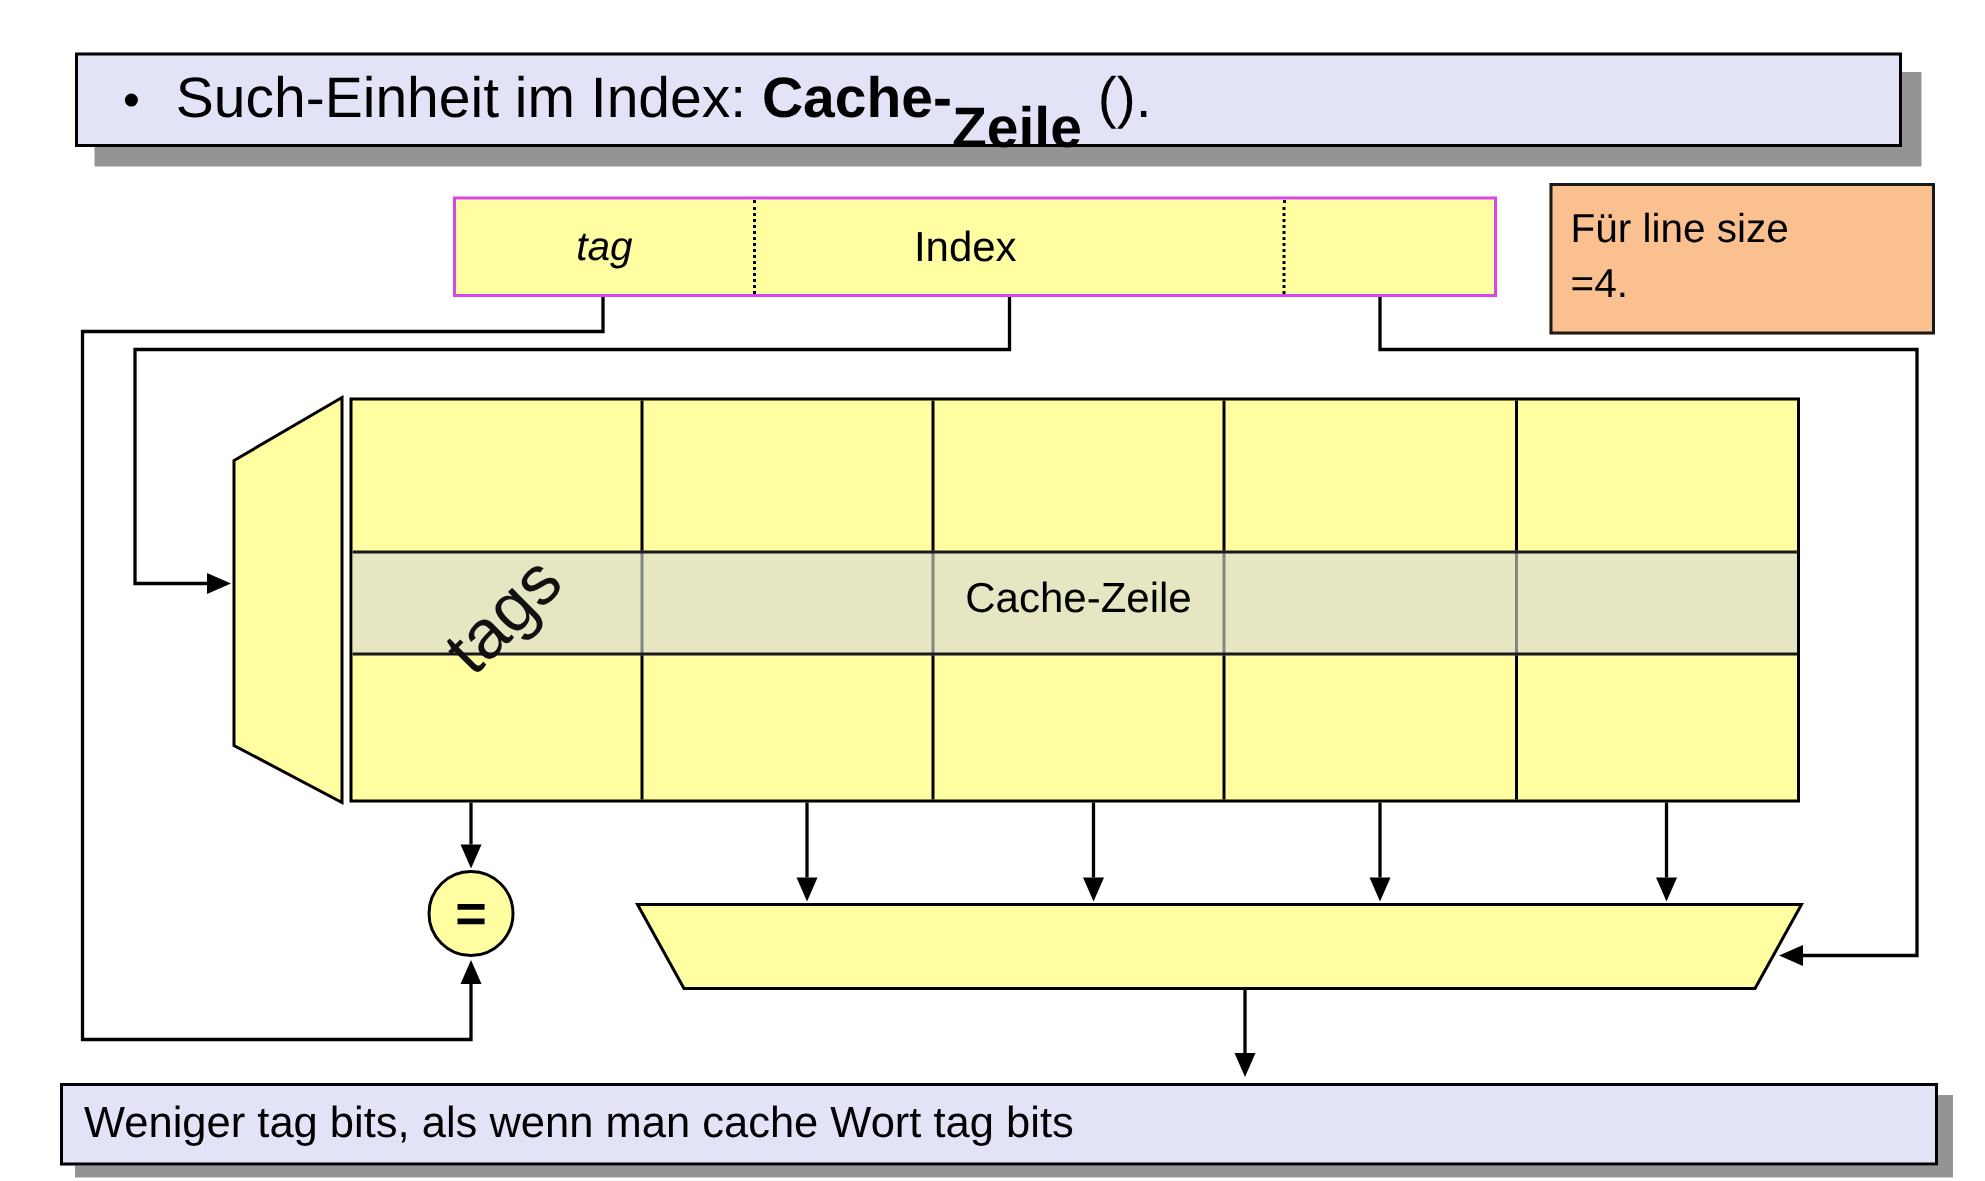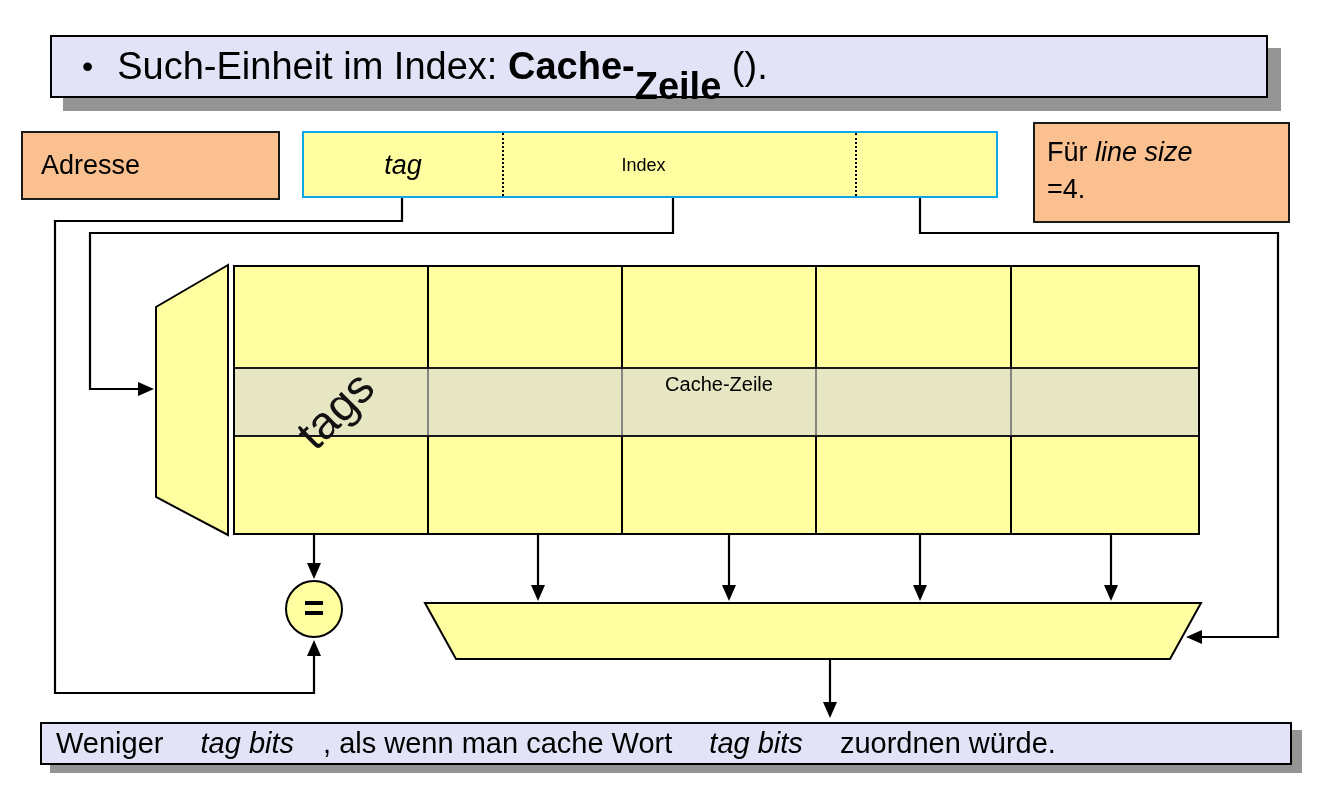--- a/index.html
+++ b/index.html
@@ -7,83 +7,80 @@
          font-family:"Liberation Sans",sans-serif;color:#000;overflow:hidden;}
   .stage *{box-sizing:border-box;}
 
   
   .title-box{position:absolute;left:50px;top:35px;width:1218px;height:63px;
     background:#e3e3f7;border:2px solid #000;box-shadow:13px 13px 0 #949494;
     display:flex;align-items:center;font-size:38px;white-space:pre;z-index:2;}
   .title-box .bullet{font-size:32px;margin:0 24px 0 30px;}
   .bi{font-weight:bold;}
   .b{font-weight:bold;margin-top:40px;}
-  .i{font-style:italic;}
+  .i{}
 
   .adresse-box{position:absolute;left:21px;top:131px;width:259px;height:69px;
     background:#fac090;border:2px solid #1a1a1a;display:flex;align-items:center;
     padding-left:18px;font-size:27px;z-index:2;}
 
   .addr-field{position:absolute;left:302px;top:131px;width:696px;height:67px;
-    background:#ffffa2;border:2px solid #0ea5e9;z-index:2;}
+    background:#ffffa2;border:2px solid #d946ef;z-index:2;}
   .addr-sep{position:absolute;top:0;bottom:0;border-left:2px dotted #000;}
   .addr-sep.s1{left:198px;}
   .addr-sep.s2{left:551px;}
   .addr-label{position:absolute;top:50%;transform:translateY(-50%);text-align:center;}
   .addr-tag{left:0;width:198px;font-style:italic;font-size:27px;}
-  .addr-index{left:198px;width:353px;font-size:18px;padding-right:70px;}
+  .addr-index{left:198px;width:353px;font-size:28px;padding-right:70px;}
 
   .linesize-box{position:absolute;left:1033px;top:122px;width:257px;height:101px;
     background:#fac090;border:2px solid #1a1a1a;font-size:27px;line-height:37px;
     padding:10px 0 0 12px;z-index:2;}
 
   
   .cache-array{position:absolute;left:233px;top:265px;width:967px;height:270px;
     background:#ffffa2;border:2px solid #000;z-index:2;}
   .col-sep{position:absolute;top:0;bottom:0;width:2px;background:#000;}
   .col-sep.c1{left:192px;} .col-sep.c2{left:386px;}
   .col-sep.c3{left:580px;} .col-sep.c4{left:775px;}
   .row-highlight{position:absolute;left:0;right:0;top:100px;height:70px;
     background:rgba(214,214,214,0.62);
     border-top:2px solid #1a1a1a;border-bottom:2px solid #1a1a1a;}
-  .cache-zeile-label{position:absolute;left:386px;width:196px;top:106px;
-    text-align:center;font-size:20px;z-index:3;}
+  .cache-zeile-label{position:absolute;left:386px;width:196px;top:116px;
+    text-align:center;font-size:28px;z-index:3;}
 
   .tags-label{position:absolute;left:250px;top:378px;width:170px;height:64px;
     display:flex;align-items:center;justify-content:center;font-size:46px;
     transform:rotate(-45deg);z-index:6;color:#111;}
 
   .eq-label{position:absolute;left:287px;top:582px;width:54px;height:54px;
     display:flex;align-items:center;justify-content:center;
     font-size:36px;font-weight:bold;z-index:6;}
 
-  .footer-box{position:absolute;left:40px;top:722px;width:1252px;height:43px;
+  .footer-box{position:absolute;left:40px;top:722px;width:1252px;height:55px;
     background:#e3e3f7;border:2px solid #000;box-shadow:10px 8px 0 #949494;
     display:flex;align-items:center;padding-left:14px;font-size:29px;
-    white-space:pre;z-index:2;gap:29px;}
+    white-space:pre;z-index:2;}
 
   
   svg.wires{position:absolute;left:0;top:0;width:1323px;height:787px;
     z-index:5;pointer-events:none;}
   .wire{fill:none;stroke:#000;stroke-width:2.2px;}
   .head{fill:#000;stroke:none;}
   .shape-yellow{fill:#ffffa2;stroke:#000;stroke-width:2px;}
 </style>
 </head>
 <body>
 
 <div class="stage">
 
   <div class="title-box">
     <span class="bullet">•</span><span>Such-Einheit im Index: </span><span class="bi">Cache-</span><span class="b">Zeile</span><span> (</span><span>).</span>
   </div>
 
-  <div class="adresse-box">
-    <span>Adresse</span>
-  </div>
 
   <div class="addr-field">
     <div class="addr-sep s1"></div>
     <div class="addr-sep s2"></div>
     <div class="addr-label addr-tag">tag</div>
     <div class="addr-label addr-index">Index</div>
   </div>
 
   <div class="linesize-box">
     <span>Für </span><span class="i">line size</span><br>
@@ -97,21 +94,21 @@
     <div class="col-sep c4"></div>
     <div class="row-highlight"></div>
     <div class="cache-zeile-label">Cache-Zeile</div>
   </div>
 
   <div class="tags-label">tags</div>
 
   <div class="eq-label">=</div>
 
   <div class="footer-box">
-    <span>Weniger </span><span class="i">tag bits</span><span>, als wenn man cache Wort </span><span class="i">tag bits</span><span> zuordnen würde.</span>
+    <span>Weniger </span><span class="i">tag bits</span><span>, als wenn man cache Wort </span><span class="i">tag bits</span>
   </div>
 
   <svg class="wires" viewBox="0 0 1323 787">
 
     <polygon class="shape-yellow" points="228,265 156,307 156,497 228,535"></polygon>
 
     <polygon class="shape-yellow" points="425,603 1201,603 1170,659 456,659"></polygon>
 
     <circle class="shape-yellow" cx="314" cy="609" r="28"></circle>
 

